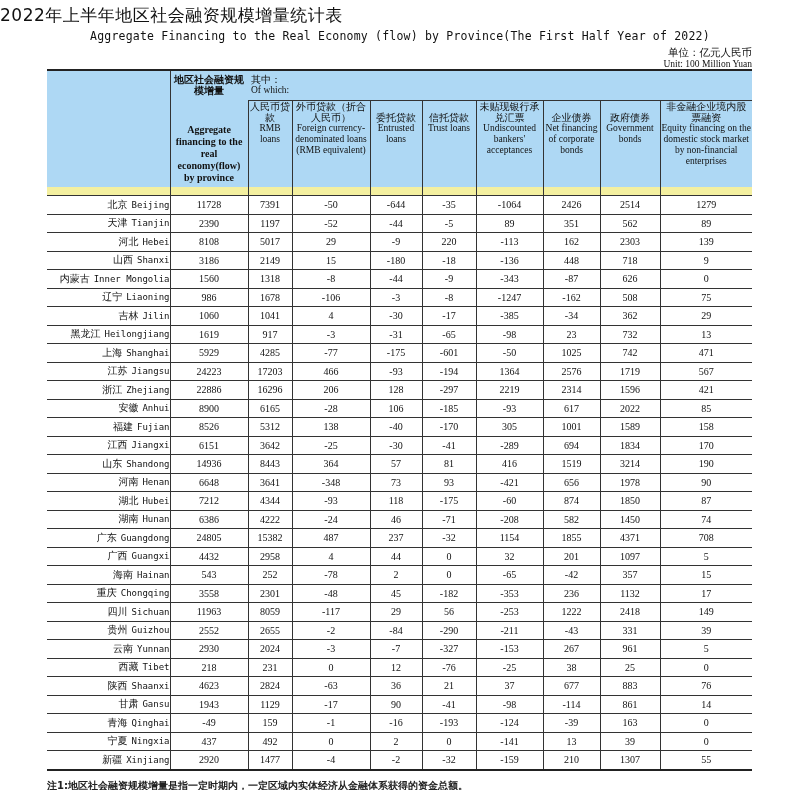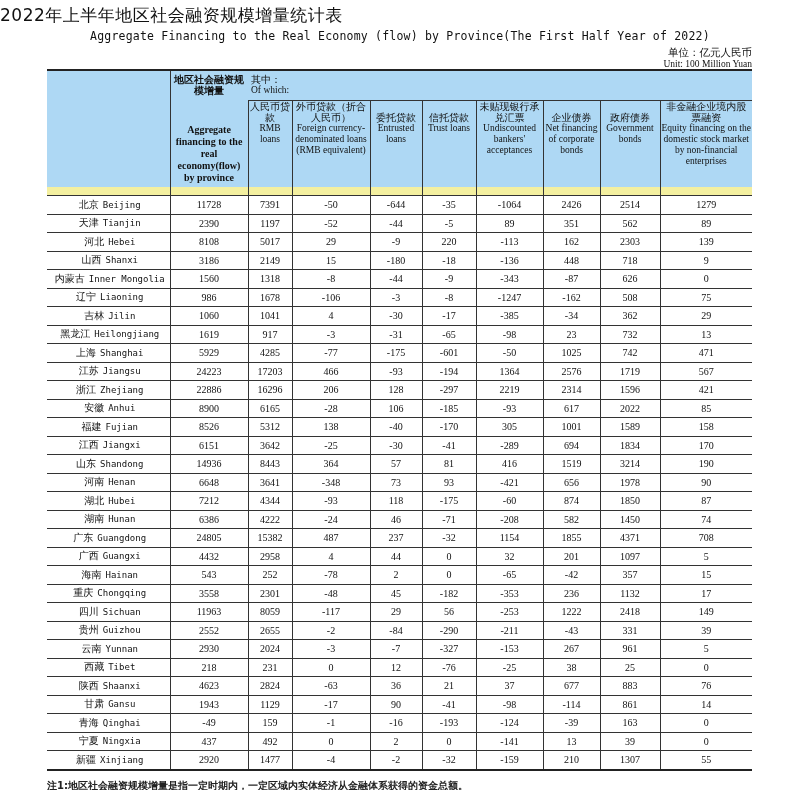--- a/index.html
+++ b/index.html
@@ -28,21 +28,21 @@
   .bold { font-weight: bold; }
   th.agg { border-left: 1px solid #333; vertical-align: top; padding-top: 3px; }
   th.agg .hen { margin-top: 28px; font-size: 10px; line-height: 12px; }
   th.ofwhich { text-align: left; padding-left: 3px; padding-top: 3px; height: 26px; }
   th.sub { border-left: 1px solid #333; border-top: 1px solid #333; height: 86px; }
   th.sub .hcn + .hen { margin-top: 0; }
   tr.yellow td { background: #f4f0a0; height: 8px; padding: 0; border-left: 1px solid #333; }
   tr.yellow td:first-child { border-left: none; }
 
   tbody td { height: 17.5px; border-top: 1px solid #333; border-left: 1px solid #333; font-family: "Liberation Serif", serif; font-size: 10px; text-align: center; padding: 0; }
-  tbody td:first-child { border-left: none; text-align: center; padding-left: 3px; font-family: "DejaVu Sans Mono", monospace; font-size: 9px; white-space: nowrap; overflow: hidden; }
+  tbody td:first-child { border-left: none; text-align: right; padding-left: 3px; font-family: "DejaVu Sans Mono", monospace; font-size: 9px; white-space: nowrap; overflow: hidden; }
   tbody tr:last-child td { border-bottom: 2px solid #222; }
   .cnname { font-family: "DejaVu Sans", sans-serif; font-size: 10px; margin-right: 4px; }
 
   .note { position: absolute; top: 779px; left: 47px; font-family: "DejaVu Sans", sans-serif; font-size: 10px; color: #222; white-space: nowrap; font-weight: bold; }
 </style>
 </head>
 <body>
 
 <div class="title-cn">2022年上半年地区社会融资规模增量统计表</div>
 <div class="title-en">Aggregate Financing to the Real Economy (flow)  by Province(The First Half Year of 2022)</div>

